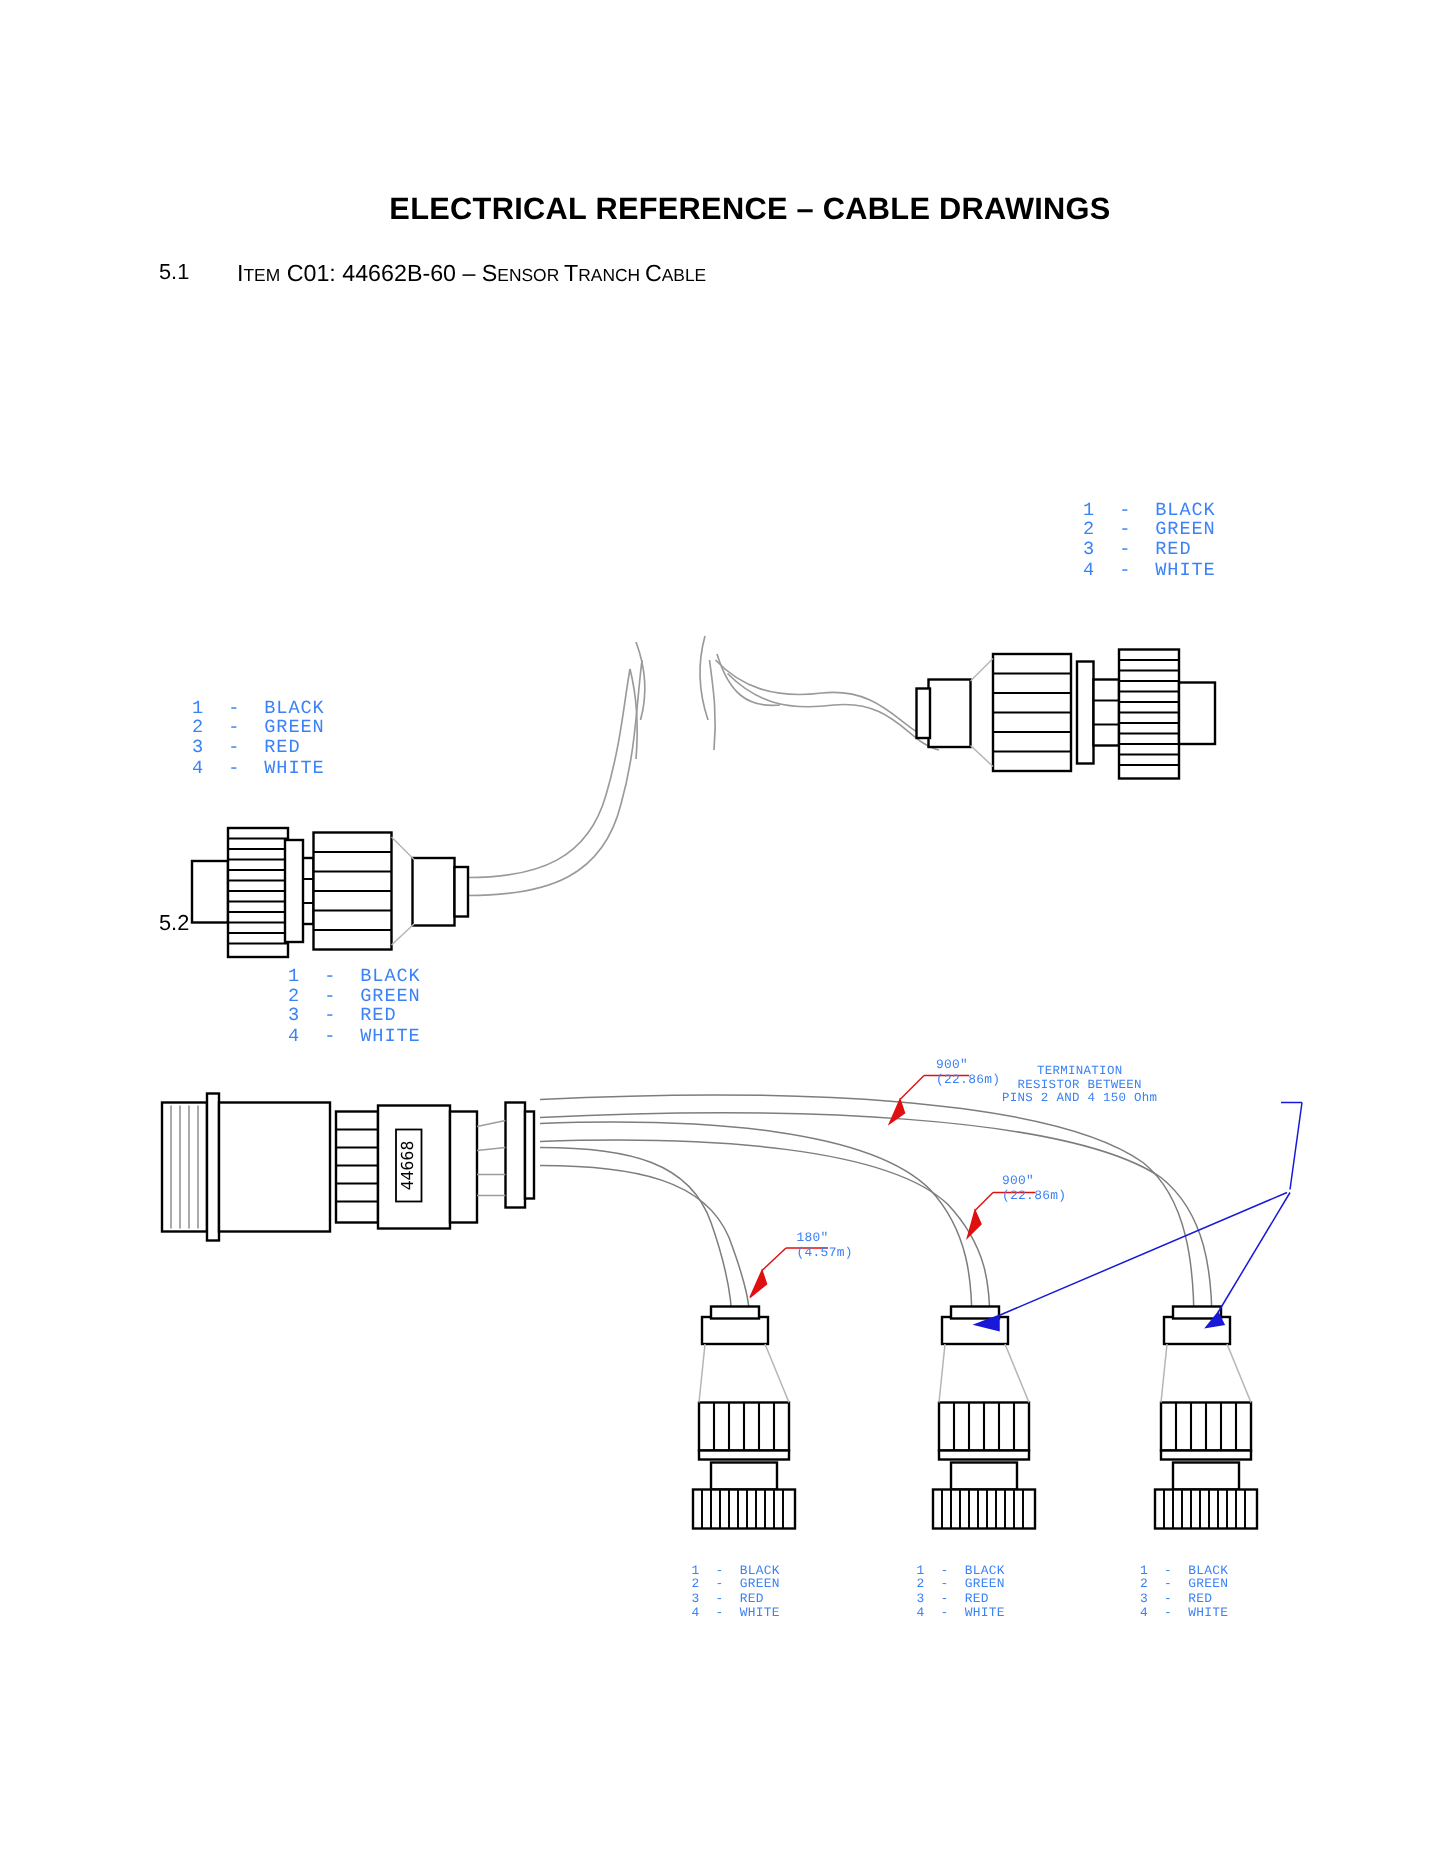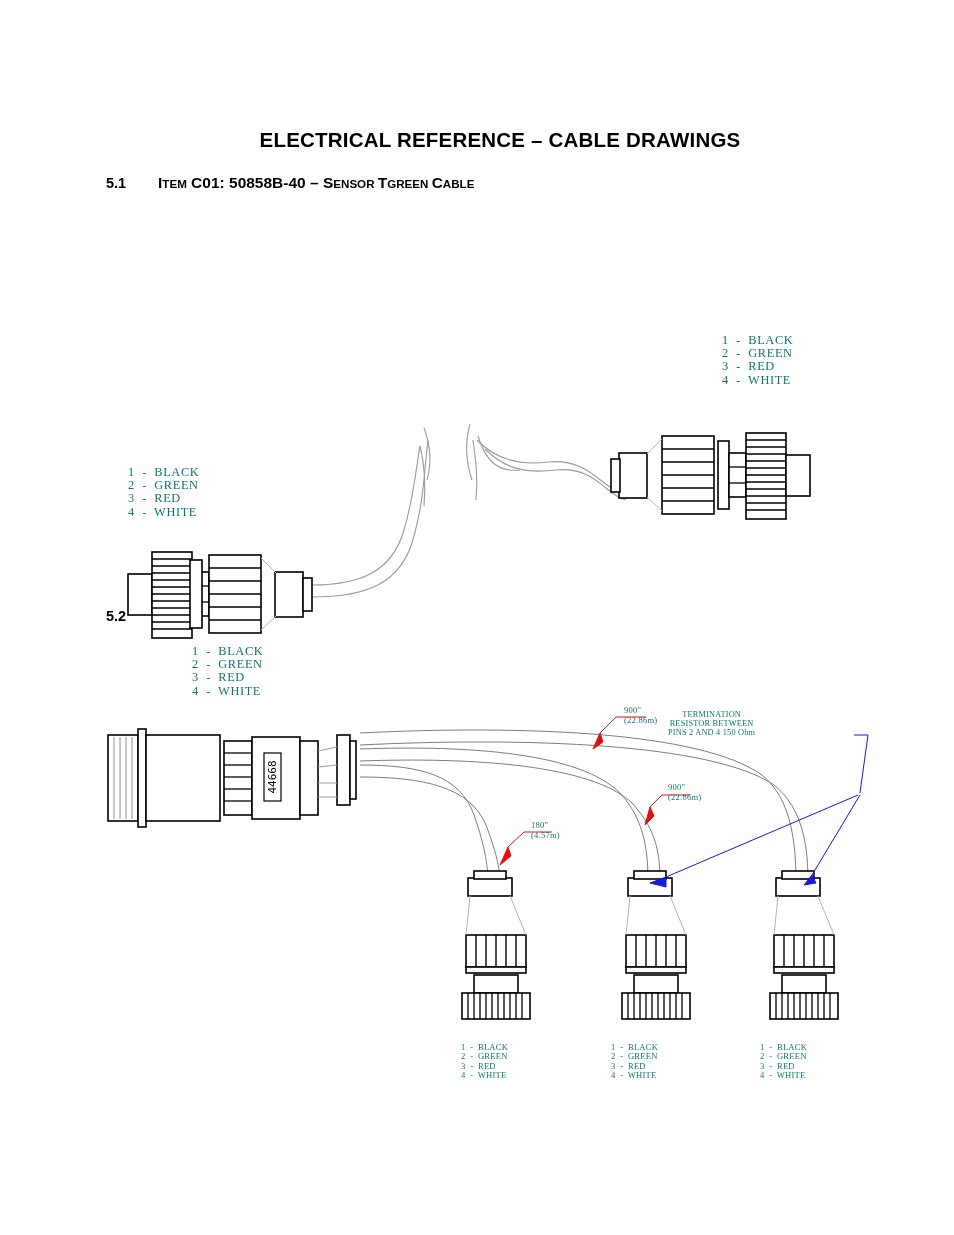--- a/index.html
+++ b/index.html
@@ -9,39 +9,39 @@
   }
   .page{position:absolute;inset:0;}
 
   
   .doc-title{
     position:absolute;left:0;right:0;top:128px;text-align:center;
     font-size:20.5px;font-weight:bold;letter-spacing:.2px;
     padding-left:46px;
   }
   .sec{
-    position:absolute;display:flex;align-items:center;
-    font-weight:bold;
+    position:absolute;display:flex;align-items:flex-start;
+    font-weight:normal;
   }
   .sec .num{width:52px;font-size:14.5px;}
   .sec .ttl{font-size:15.5px;}
   .sec .ttl .sc{font-size:11.6px;margin-top:37px;}
   #sec51{left:106px;top:174px;}
   #sec52{left:106px;top:608px;}
 
   
   .canvas{position:absolute;}
   #draw51{left:0;top:200px;width:954px;height:360px;}
   #draw52{left:0;top:625px;width:954px;height:500px;}
   .canvas svg{display:block;width:100%;height:100%;overflow:visible;}
 
   
   .cad{
-    position:absolute;color:#0f766e;
-    font-family:Liberation Serif, serif;
+    position:absolute;color:#3b82f6;
+    font-family:Liberation Mono, monospace;
     font-size:12.4px;line-height:13.2px;letter-spacing:.6px;
     white-space:pre;
   }
   .cad.small{font-size:8.6px;line-height:9.4px;letter-spacing:.2px;}
   .cad.dim{font-size:8.6px;line-height:9.6px;letter-spacing:.2px;}
   .cad.note{font-size:8.3px;line-height:9.2px;letter-spacing:.2px;text-align:center;}
 
   #legend-trunk-right{left:722px;top:334px;}
   #legend-trunk-left{left:128px;top:466px;}
   #legend-branch-top{left:192px;top:645px;}
@@ -55,21 +55,21 @@
 </style>
 </head>
 <body>
 
 <div class="page">
 
   <div class="doc-title">ELECTRICAL REFERENCE – CABLE DRAWINGS</div>
 
   <div class="sec" id="sec51">
     <span class="num">5.1</span>
-    <span class="ttl"><span>I</span><span class="sc">TEM</span><span> C01:  50858B-40 – </span><span>S</span><span class="sc">ENSOR </span><span>T</span><span class="sc">GREEN </span><span>C</span><span class="sc">ABLE</span></span>
+    <span class="ttl"><span>I</span><span class="sc">TEM</span><span> C01:  44662B-60 – </span><span>S</span><span class="sc">ENSOR </span><span>T</span><span class="sc">RANCH </span><span>C</span><span class="sc">ABLE</span></span>
   </div>
 
   <div class="canvas" id="draw51">
     <svg viewBox="0 0 954 360" preserveAspectRatio="none">
       <g fill="none" stroke="#9a9a9a" stroke-width="1.1">
 
         <path d="M311,386 L311,386"></path>
         <path d="M312,385 C360,385 392,372 404,330 C414,296 416,268 420,246"></path>
         <path d="M312,397 C366,397 402,384 414,336 C424,300 424,272 428,240"></path>
 

